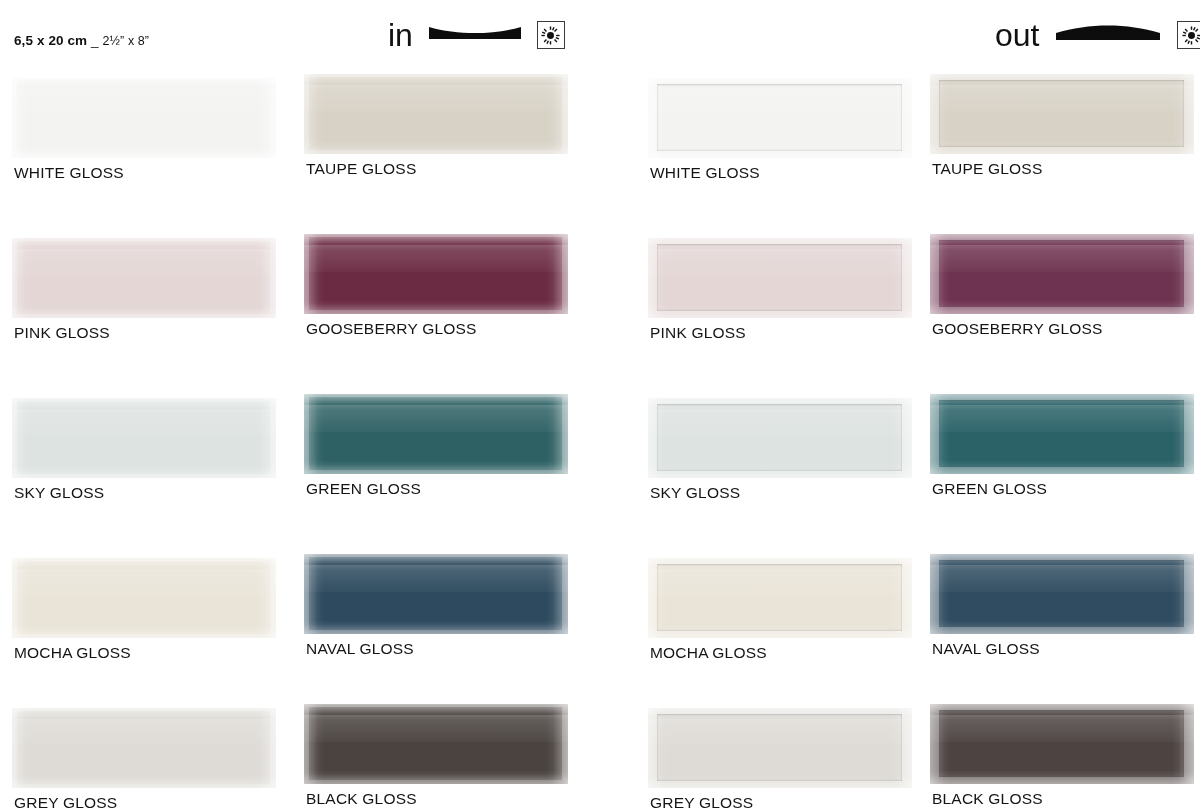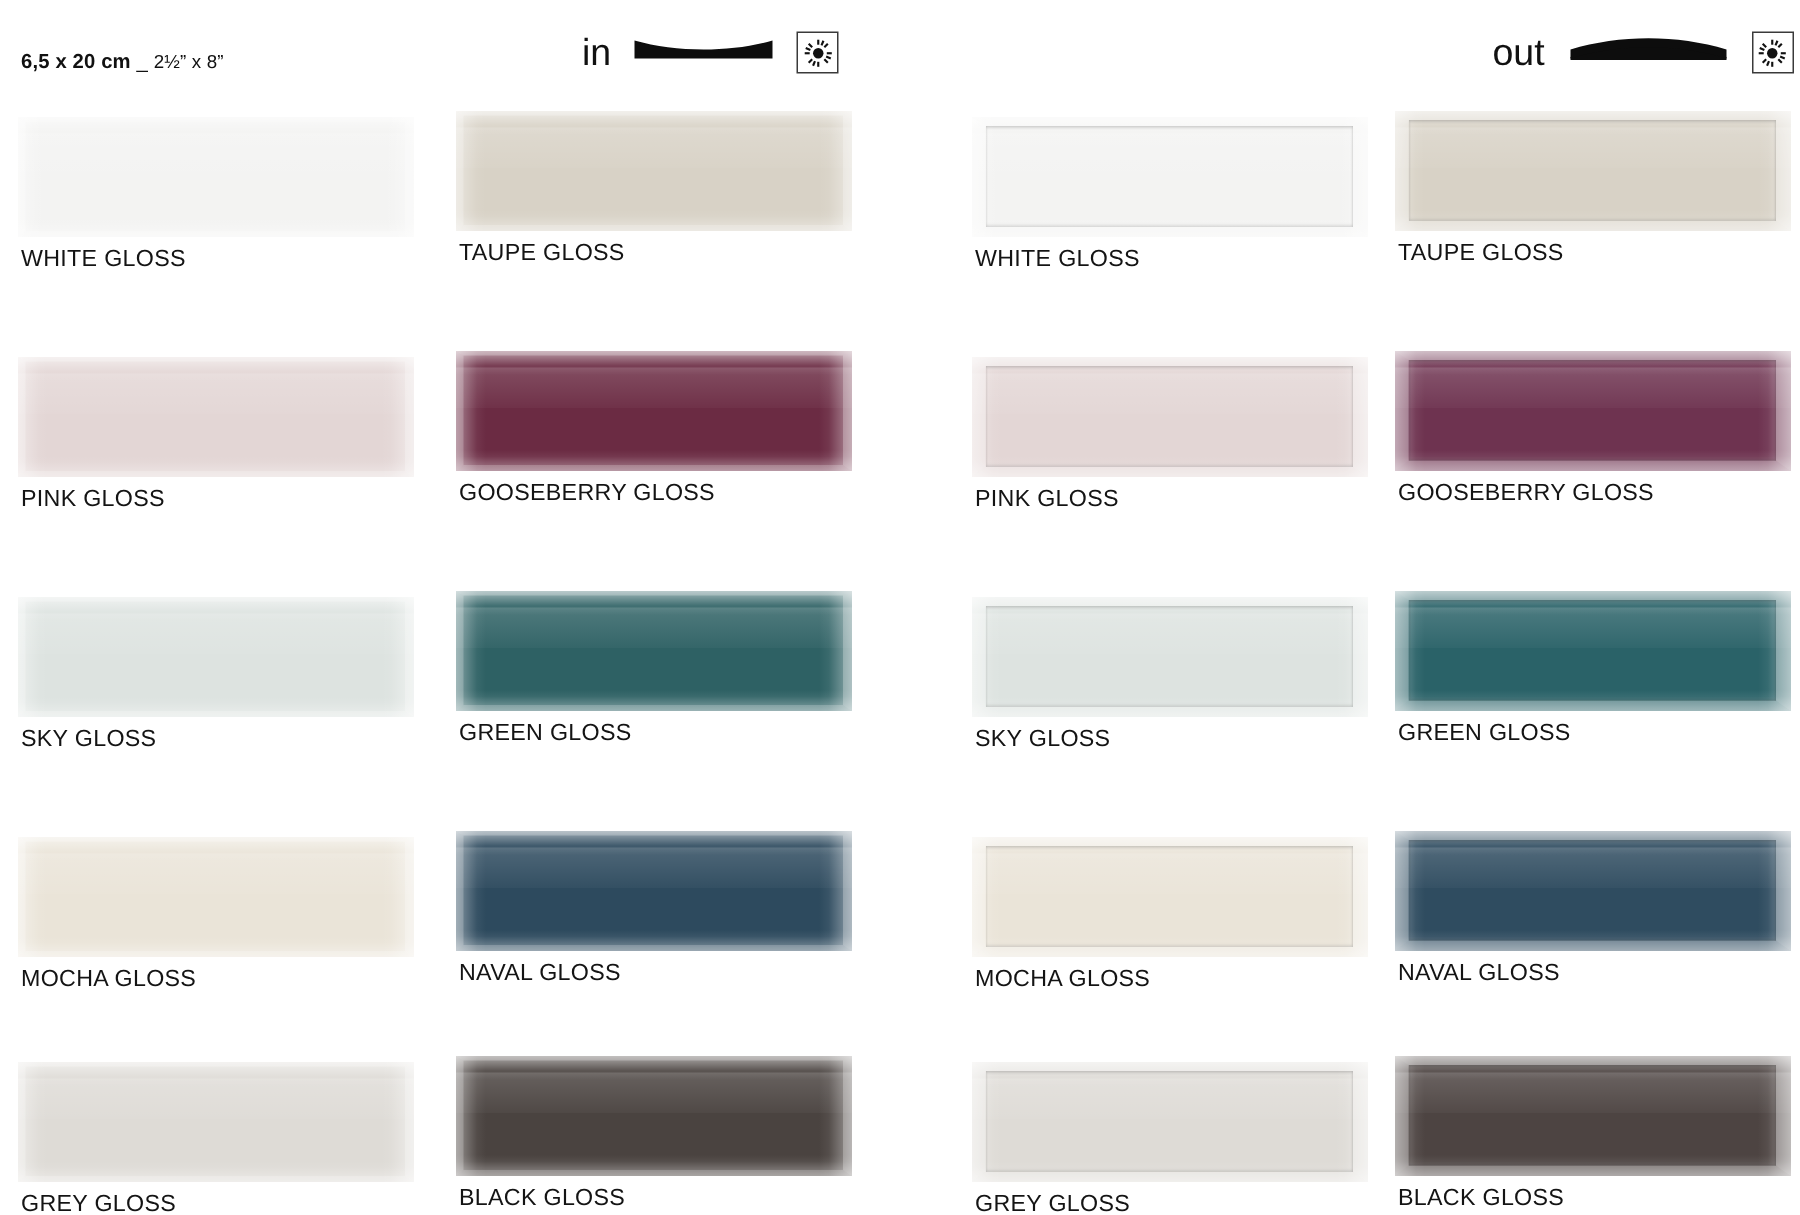--- a/index.html
+++ b/index.html
@@ -45,21 +45,21 @@
     top: 10px;
     height: 50px;
     display: flex;
     align-items: center;
     gap: 14px;
   }
   .finish-group.in-group  { left: 388px; }
   .finish-group.out-group { left: 995px; }
 
   .finish-label {
-    font-size: 25px;
+    font-size: 32px;
     font-weight: 400;
     color: #111111;
     line-height: 1;
     letter-spacing: 0px;
     font-family: "Liberation Sans", sans-serif;
   }
   .profile-icon {
     display: block;
   }
   .sun-box {

